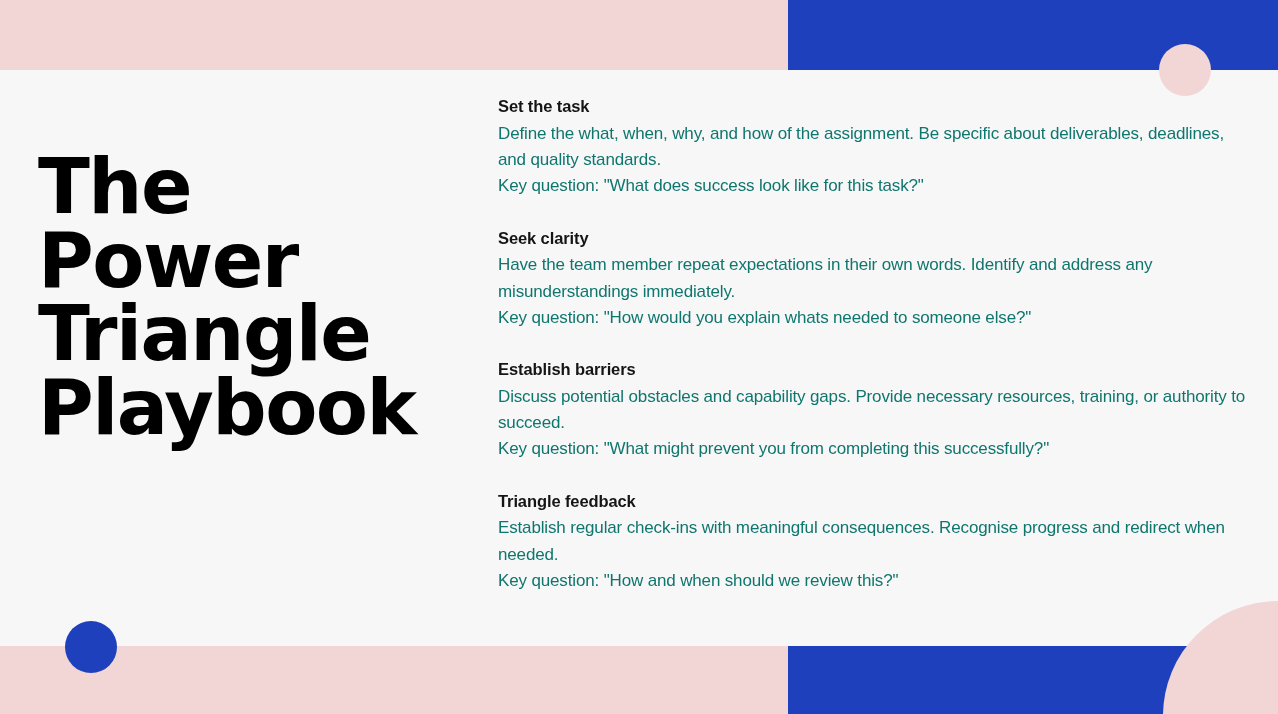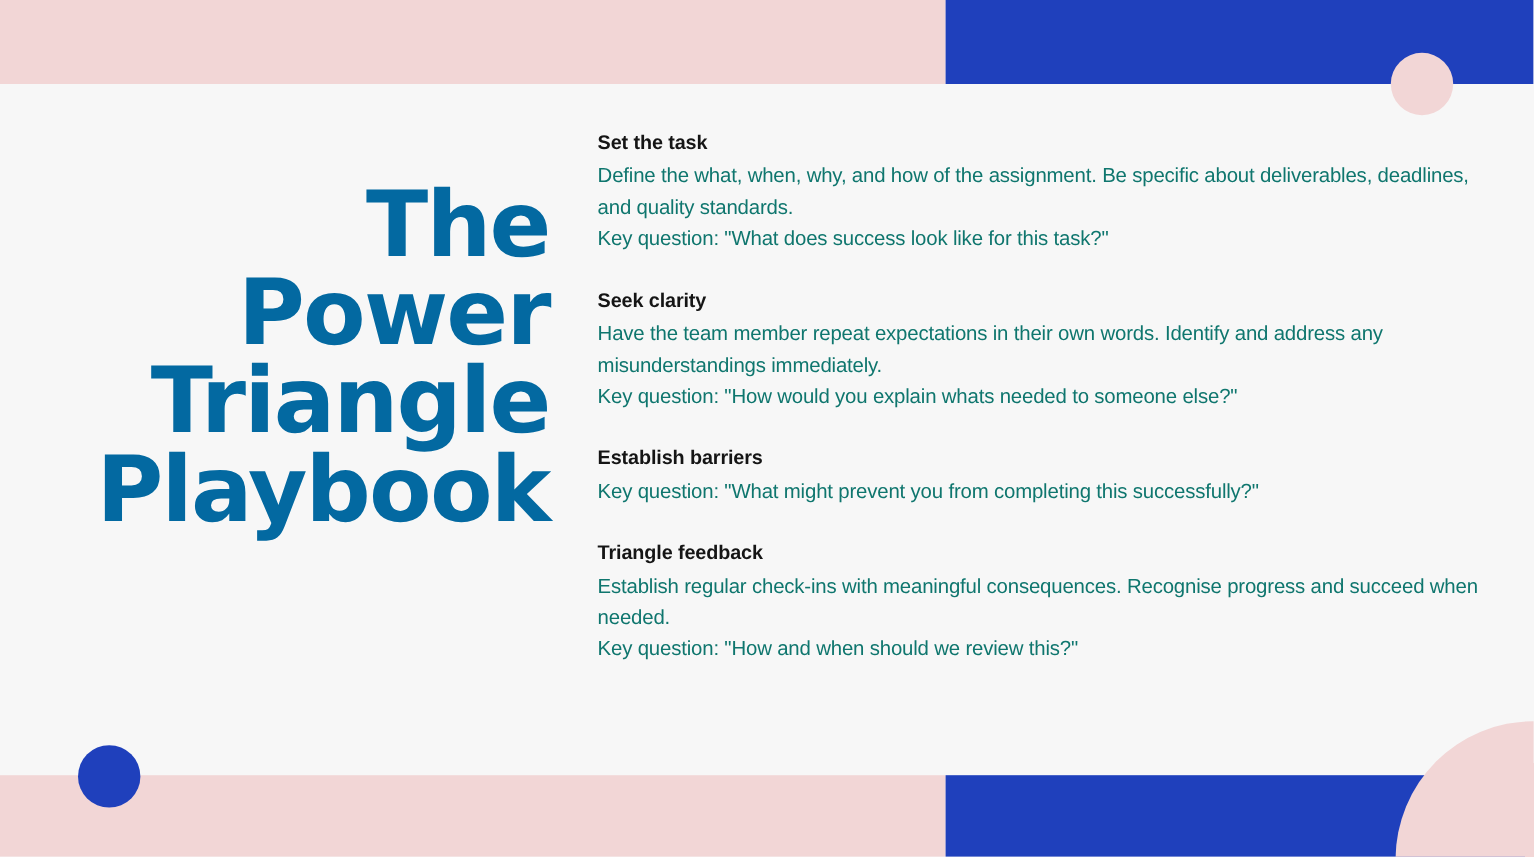--- a/index.html
+++ b/index.html
@@ -97,28 +97,27 @@
     position: absolute;
     left: 38px;
     top: 80px;
     width: 420px;
     margin: 0;
     font-family: "DejaVu Sans", sans-serif;
     font-size: 76px;
     font-weight: 700;
     line-height: 0.97;
     letter-spacing: -1.5px;
-    color: #0369a1;
-    text-align: right;
+    color: #000000;
   }
 
   .body-col {
     position: absolute;
     left: 498px;
-    top: 37px;
+    top: 24px;
     width: 752px;
   }
 
   .section {
     margin-bottom: 26px;
   }
   .section:last-child {
     margin-bottom: 0;
   }
 
@@ -162,26 +161,27 @@
       </div>
 
       <div class="section">
         <p class="section-heading">Seek clarity</p>
         <p class="section-line">Have the team member repeat expectations in their own words. Identify and address any misunderstandings immediately.</p>
         <p class="section-line">Key question: "How would you explain whats needed to someone else?"</p>
       </div>
 
       <div class="section">
         <p class="section-heading">Establish barriers</p>
+        <p class="section-line">Discuss potential obstacles and capability gaps. Provide necessary resources, training, or authority to succeed.</p>
         <p class="section-line">Key question: "What might prevent you from completing this successfully?"</p>
       </div>
 
       <div class="section">
         <p class="section-heading">Triangle feedback</p>
-        <p class="section-line">Establish regular check-ins with meaningful consequences. Recognise progress and succeed when needed.</p>
+        <p class="section-line">Establish regular check-ins with meaningful consequences. Recognise progress and redirect when needed.</p>
         <p class="section-line">Key question: "How and when should we review this?"</p>
       </div>
 
     </div>
   </div>
 
   <div class="bar-bottom-pink"></div>
   <div class="bar-bottom-blue"></div>
   <div class="circle-pink-corner"></div>
   <div class="circle-blue-bottom"></div>

